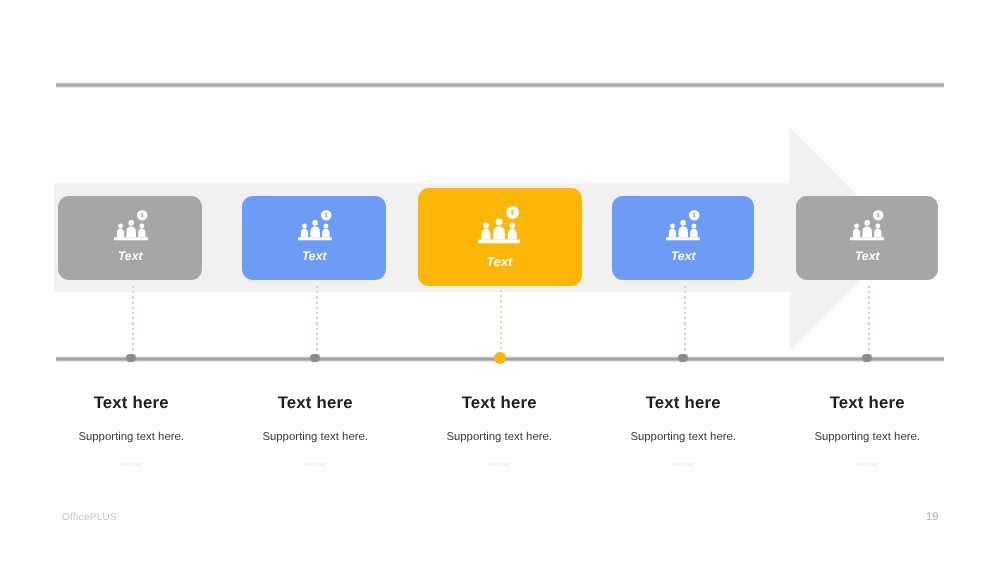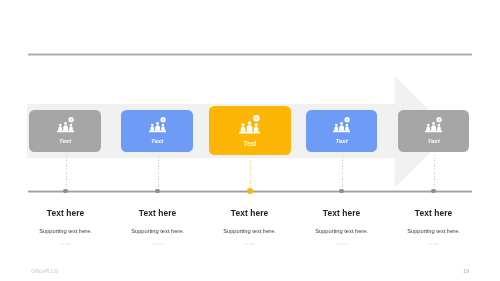--- a/index.html
+++ b/index.html
@@ -4,21 +4,21 @@
 <style>
   html, body { margin:0; padding:0; }
   body {
     width:500px; height:281px;
     background:#ffffff;
     font-family:"Liberation Sans", sans-serif;
     overflow:hidden;
     position:relative;
     -webkit-font-smoothing:antialiased;
   }
-  .slide { position:absolute; left:0; top:12px; width:500px; height:260px; }
+  .slide { position:absolute; left:0; top:0; width:500px; height:260px; }
 
   .top-rule {
     position:absolute; left:28px; top:41px; width:444px; height:3px;
     background:linear-gradient(to bottom, rgba(255,255,255,0) 0%, rgba(170,170,170,1) 40%, rgba(170,170,170,1) 66%, rgba(255,255,255,0) 100%);
   }
 
   .arrow-wrap { position:absolute; left:0; top:0; width:500px; height:281px; }
 
   .card {
     position:absolute; border-radius:5.5px;

